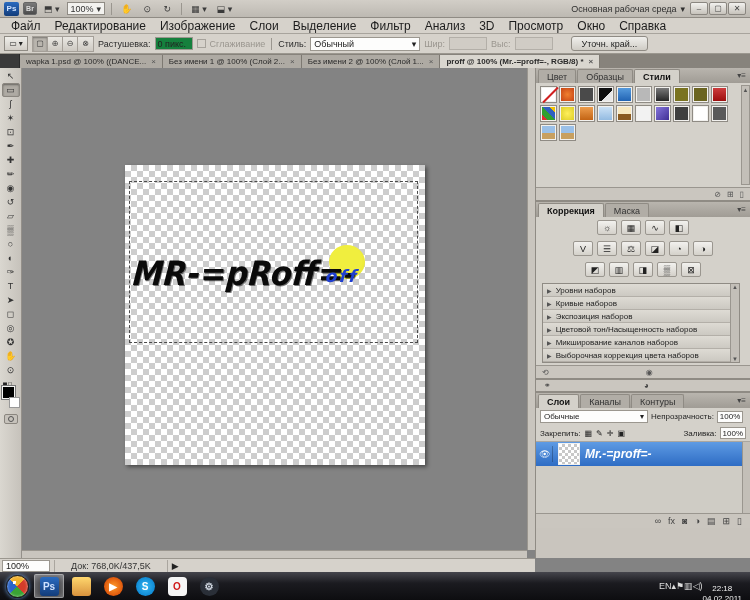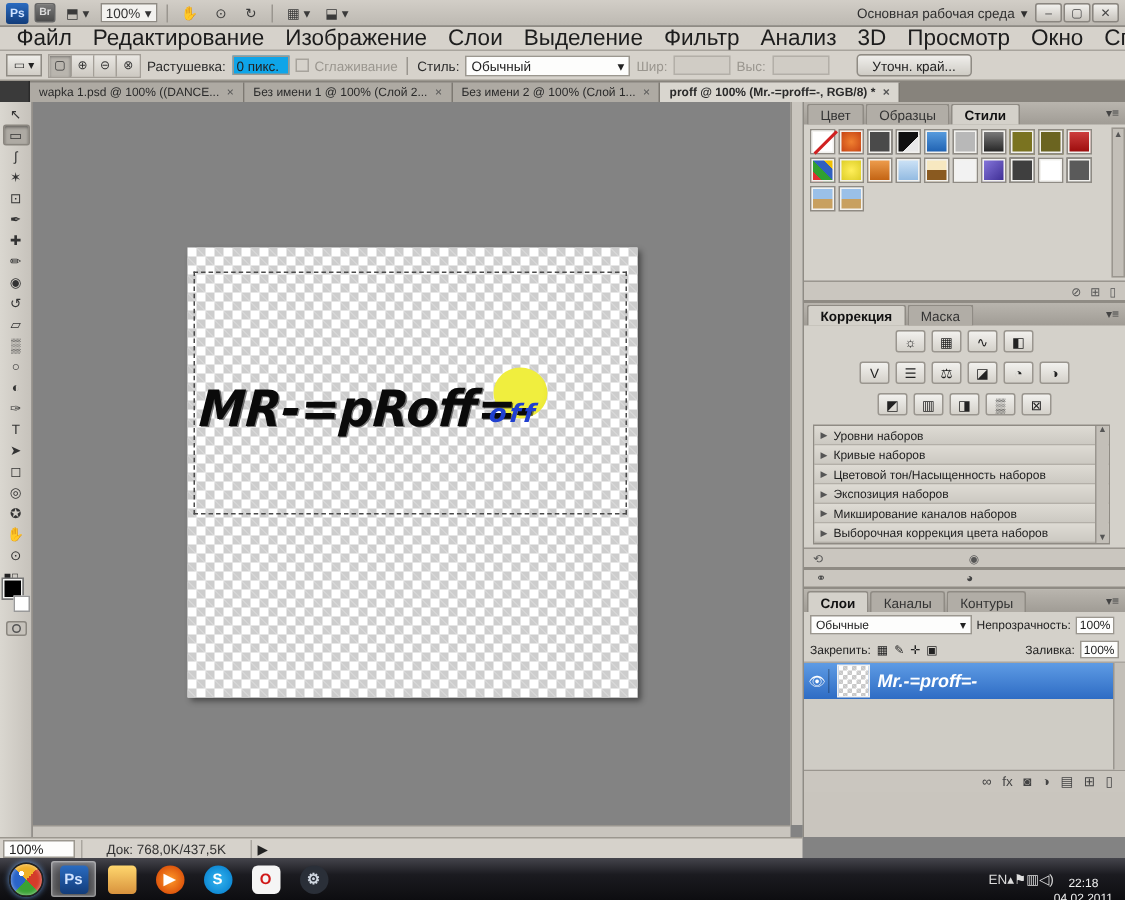--- a/index.html
+++ b/index.html
@@ -22,35 +22,35 @@
   .asep { width:1px; height:12px; background:#9a968f; margin:0 2px; }
   .appbar-right { margin-left:auto; display:flex; align-items:center; gap:5px; }
   .workspace { font-size:9px; color:#2f2f2f; display:flex; gap:4px; align-items:center; }
   .winbtns { display:flex; gap:1px; }
   .winbtn { width:18px; height:13px; background:linear-gradient(#f2f1ee,#c7c3bc); border:1px solid #8a8680;
     font-size:8px; line-height:11px; text-align:center; color:#444; border-radius:2px; }
 
   
   .menubar { position:absolute; left:0; top:18px; width:750px; height:16px; background:#d6d2cb;
     border-bottom:1px solid #a8a49d; display:flex; align-items:center; padding-left:4px; }
-  .menu-item { padding:0 7px; font-size:15px; color:#1d1d1d; height:100%; display:flex; align-items:center; }
+  .menu-item { padding:0 7px; font-size:12px; color:#1d1d1d; height:100%; display:flex; align-items:center; }
 
   
   .optionsbar { position:absolute; left:0; top:34px; width:750px; height:20px; background:#d6d2cb;
     border-bottom:1px solid #9b978f; display:flex; align-items:center; gap:4px; padding:0 4px; font-size:9px; }
   .tool-preview { width:24px; height:15px; border:1px solid #8f8b84; background:linear-gradient(#efeeea,#d2cec7);
     display:flex; align-items:center; justify-content:center; gap:2px; font-size:8px; }
   .mode-group { display:flex; border:1px solid #a49f98; }
   .mode-btn { width:15px; height:14px; display:flex; align-items:center; justify-content:center; font-size:8px;
     background:linear-gradient(#e9e7e2,#cdc9c2); border-right:1px solid #a49f98; color:#333; }
   .mode-btn:last-child { border-right:none; }
   .mode-btn.pressed { background:#b9b5ae; box-shadow:inset 0 1px 2px rgba(0,0,0,.35); }
   .opt-label { color:#2b2b2b; }
   .opt-label.dim { color:#9a968f; }
-  .opt-field { background:#0ea5e9; border:1px solid #9b978f; height:13px; min-width:38px; padding:0 2px;
+  .opt-field { background:#15803d; border:1px solid #9b978f; height:13px; min-width:38px; padding:0 2px;
     font-size:9px; display:flex; align-items:center; }
   .opt-field.dim { background:#d0ccc5; color:#9a968f; border-color:#b3afa8; }
   .checkbox { width:9px; height:9px; border:1px solid #a7a39c; background:#d6d2cb; }
   .dropdown { background:#fdfdfc; border:1px solid #9b978f; height:14px; width:110px; padding:0 3px;
     font-size:9px; display:flex; align-items:center; justify-content:space-between; }
   .refine-btn { margin-left:14px; background:linear-gradient(#f0efec,#cfccc5); border:1px solid #8f8b84;
     border-radius:3px; height:15px; padding:0 10px; font-size:9px; display:flex; align-items:center; }
 
   
   .tabstrip { position:absolute; left:0; top:54px; width:750px; height:14px; background:#87837c;
@@ -465,25 +465,25 @@
           <div class="adj-row">
               <span class="tri">▶</span>
               <span>Уровни наборов</span>
             </div>
             <div class="adj-row">
               <span class="tri">▶</span>
               <span>Кривые наборов</span>
             </div>
             <div class="adj-row">
               <span class="tri">▶</span>
-              <span>Цветовой тон/Насыщенность наборов</span>
+              <span>Экспозиция наборов</span>
             </div>
             <div class="adj-row">
               <span class="tri">▶</span>
-              <span>Экспозиция наборов</span>
+              <span>Цветовой тон/Насыщенность наборов</span>
             </div>
             <div class="adj-row">
               <span class="tri">▶</span>
               <span>Микширование каналов наборов</span>
             </div>
             <div class="adj-row">
               <span class="tri">▶</span>
               <span>Выборочная коррекция цвета наборов</span>
             </div>
           <div class="adj-vscroll">

